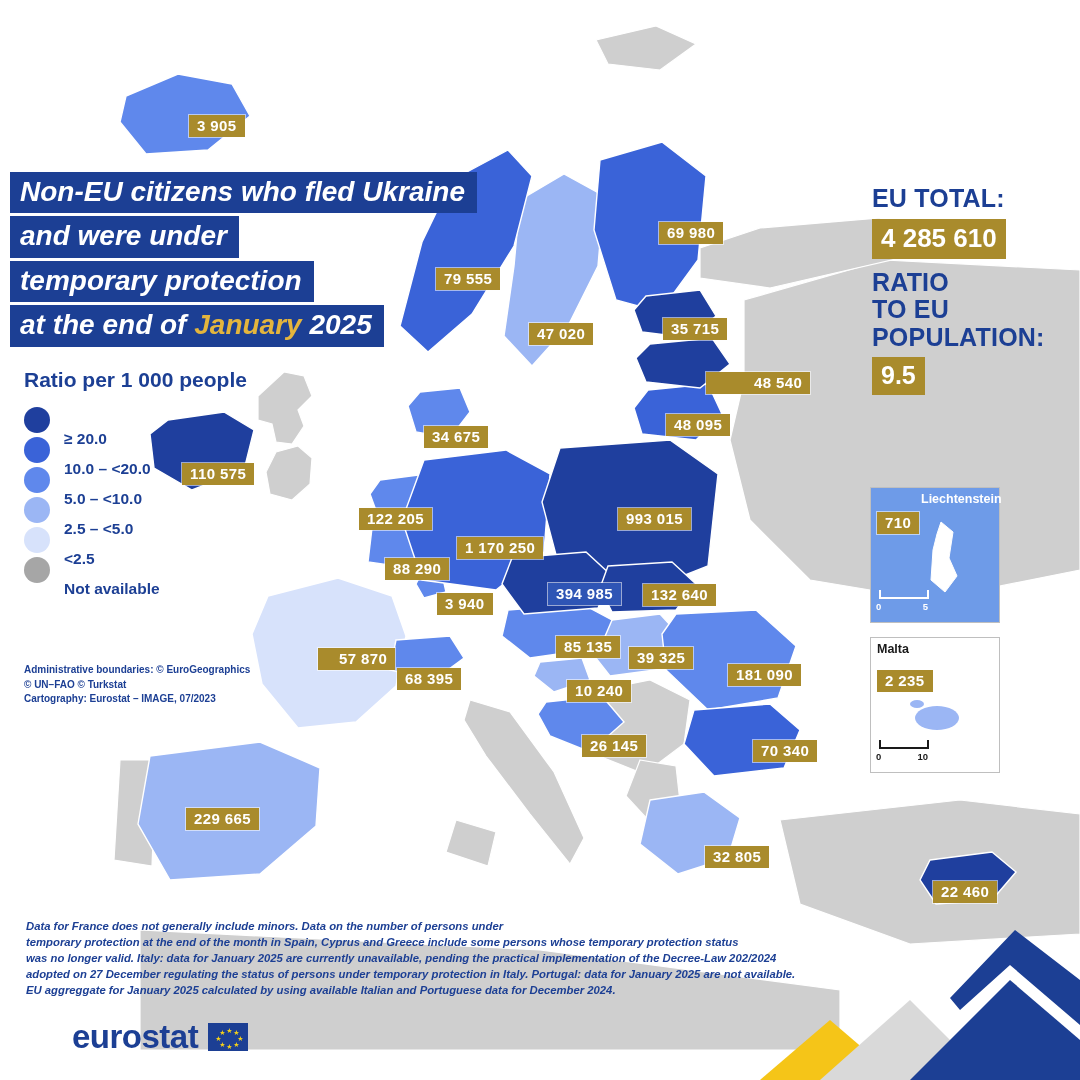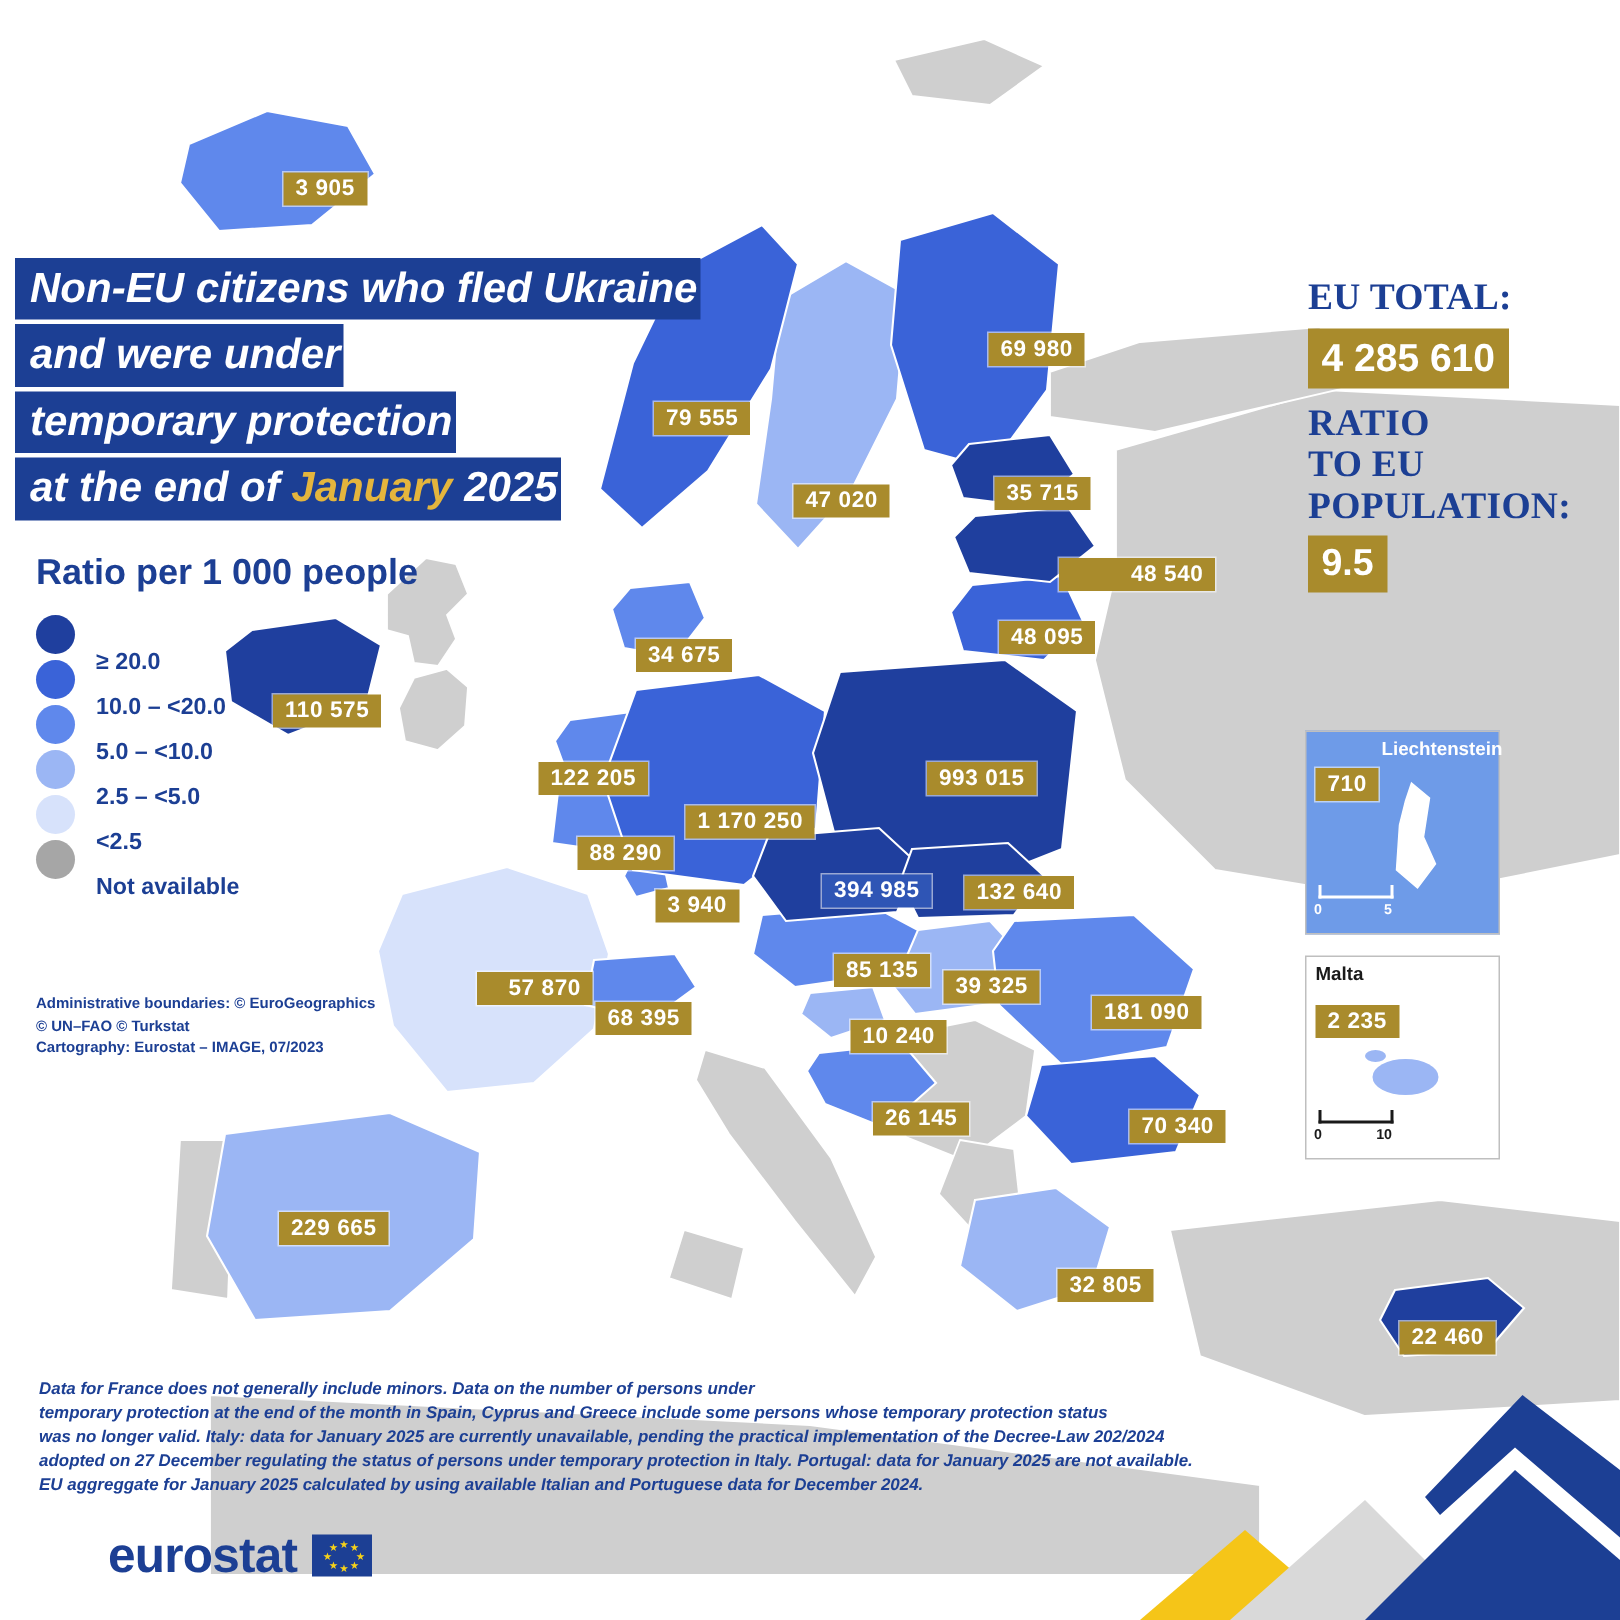--- a/index.html
+++ b/index.html
@@ -31,42 +31,42 @@
   
   #titleblock{position:absolute;left:10px;top:172px;width:480px;}
   .tline{
     display:inline-block;
     background:#1c3f94;
     color:#ffffff;
     font-weight:bold;
     font-style:italic;
     font-size:28px;
     line-height:1.16;
-    padding:4px 2px 5px 10px;
+    padding:4px 12px 5px 10px;
     margin:0 0 3px 0;
     white-space:nowrap;
   }
   .tline .hl{color:#e4b53d;}
   .tline .plain{color:#ffffff;font-style:italic;}
 
   
   #legend{position:absolute;left:24px;top:368px;width:300px;}
   #legend .lg-title{
-    font-size:24px;color:#1c3f94;font-weight:bold;line-height:1.18;margin-bottom:12px;
+    font-size:21px;color:#1c3f94;font-weight:bold;line-height:1.18;margin-bottom:12px;
   }
   .lg-row{display:flex;align-items:center;height:30px;}
   .lg-swatch{width:26px;height:26px;border-radius:50%;margin-right:14px;flex:0 0 auto;}
   .lg-text{font-size:15.5px;color:#1c3f94;font-weight:bold;margin-top:38px;}
 
   
   #credits{position:absolute;left:24px;top:663px;font-size:10px;color:#1c3f94;line-height:1.45;font-weight:bold;}
 
   
   #stats{position:absolute;left:872px;top:185px;width:200px;}
-  .st-label{font-size:25px;font-weight:bold;color:#1c3f94;line-height:1.1;letter-spacing:.2px;font-family:Liberation Serif, serif;}
+  .st-label{font-size:25px;font-weight:bold;color:#1c3f94;line-height:1.1;letter-spacing:.2px;}
   .st-value{
     display:inline-block;background:#a98b2c;color:#ffffff;font-weight:bold;
     font-size:26px;padding:4px 9px 5px 9px;margin-top:6px;margin-bottom:10px;white-space:nowrap;
   }
   .st-value.small{font-size:25px;}
 
   
   .inset{position:absolute;border:1px solid #bfbfbf;background:#ffffff;}
   #inset-liech{left:870px;top:487px;width:128px;height:134px;background:#6e9be8;}
   #inset-malta{left:870px;top:637px;width:128px;height:134px;background:#ffffff;}

